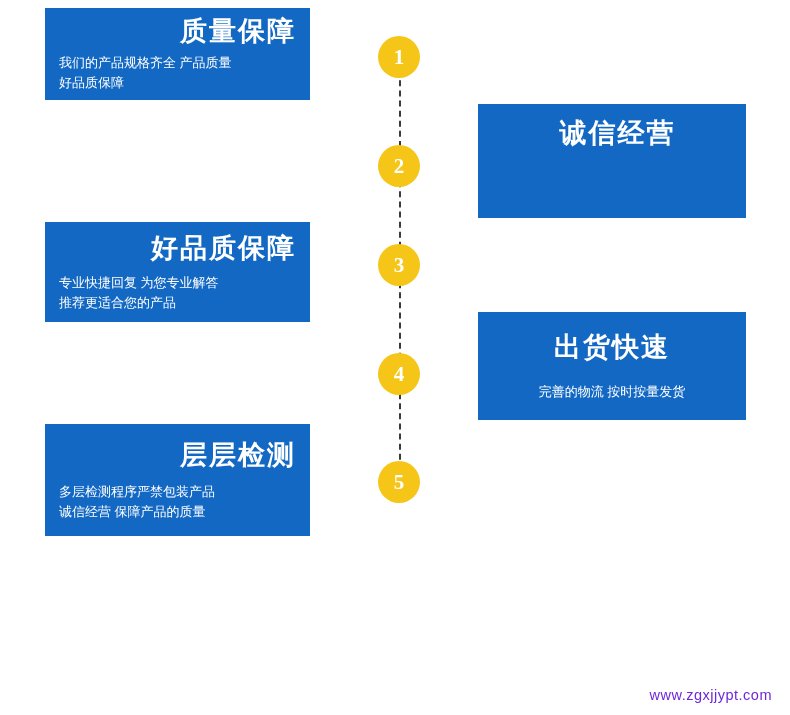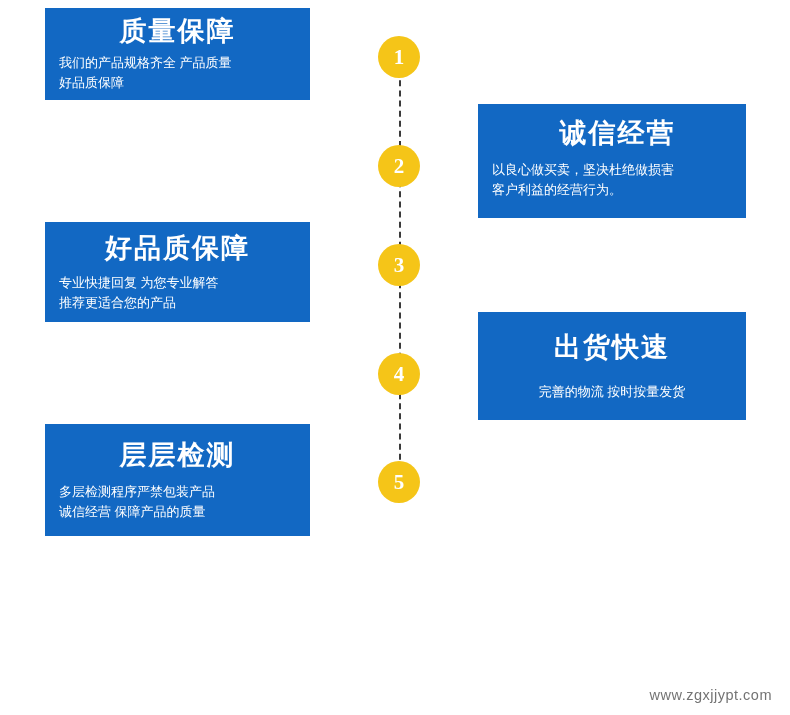--- a/index.html
+++ b/index.html
@@ -38,21 +38,21 @@
     font-size: 13px;
     line-height: 1.55;
     font-weight: normal;
     white-space: pre-line;
   }
   
   .card.left {
     left: 45px;
     width: 265px;
   }
-  .card.left .title { text-align: center; }
+  .card.left .title { text-align: right; }
   .card.left .desc { text-align: left; }
 
   #card-quality {
     top: 8px;
     height: 92px;
     padding: 9px 14px 0 14px;
   }
   #card-quality .title { margin-bottom: 6px; }
 
   #card-factory {
@@ -125,21 +125,21 @@
   #step-1 { top: 36px; }
   #step-2 { top: 145px; }
   #step-3 { top: 244px; }
   #step-4 { top: 353px; }
   #step-5 { top: 461px; }
 
   .watermark {
     position: absolute;
     right: 18px;
     bottom: 12px;
-    color: #737373;
+    color: #6d28d9;
     font-size: 14.5px;
     letter-spacing: 0.5px;
     font-family: "Liberation Sans", sans-serif;
   }
 </style>
 </head>
 <body>
 
 <div class="stage">
 
@@ -156,22 +156,20 @@
   </div>
 
   <div class="card left" id="card-inspect">
     <div class="title">层层检测</div>
     <div class="desc">多层检测程序严禁包装产品
 诚信经营 保障产品的质量</div>
   </div>
 
   <div class="card right" id="card-integrity">
     <div class="title">诚信经营</div>
-    <div class="desc">以良心做买卖，坚决杜绝做损害
-客户利益的经营行为。</div>
   </div>
 
   <div class="card right" id="card-shipping">
     <div class="title">出货快速</div>
     <div class="desc">完善的物流 按时按量发货</div>
   </div>
 
   <div class="timeline">
     <div class="dashline"></div>
     <div class="step" id="step-1">1</div>

